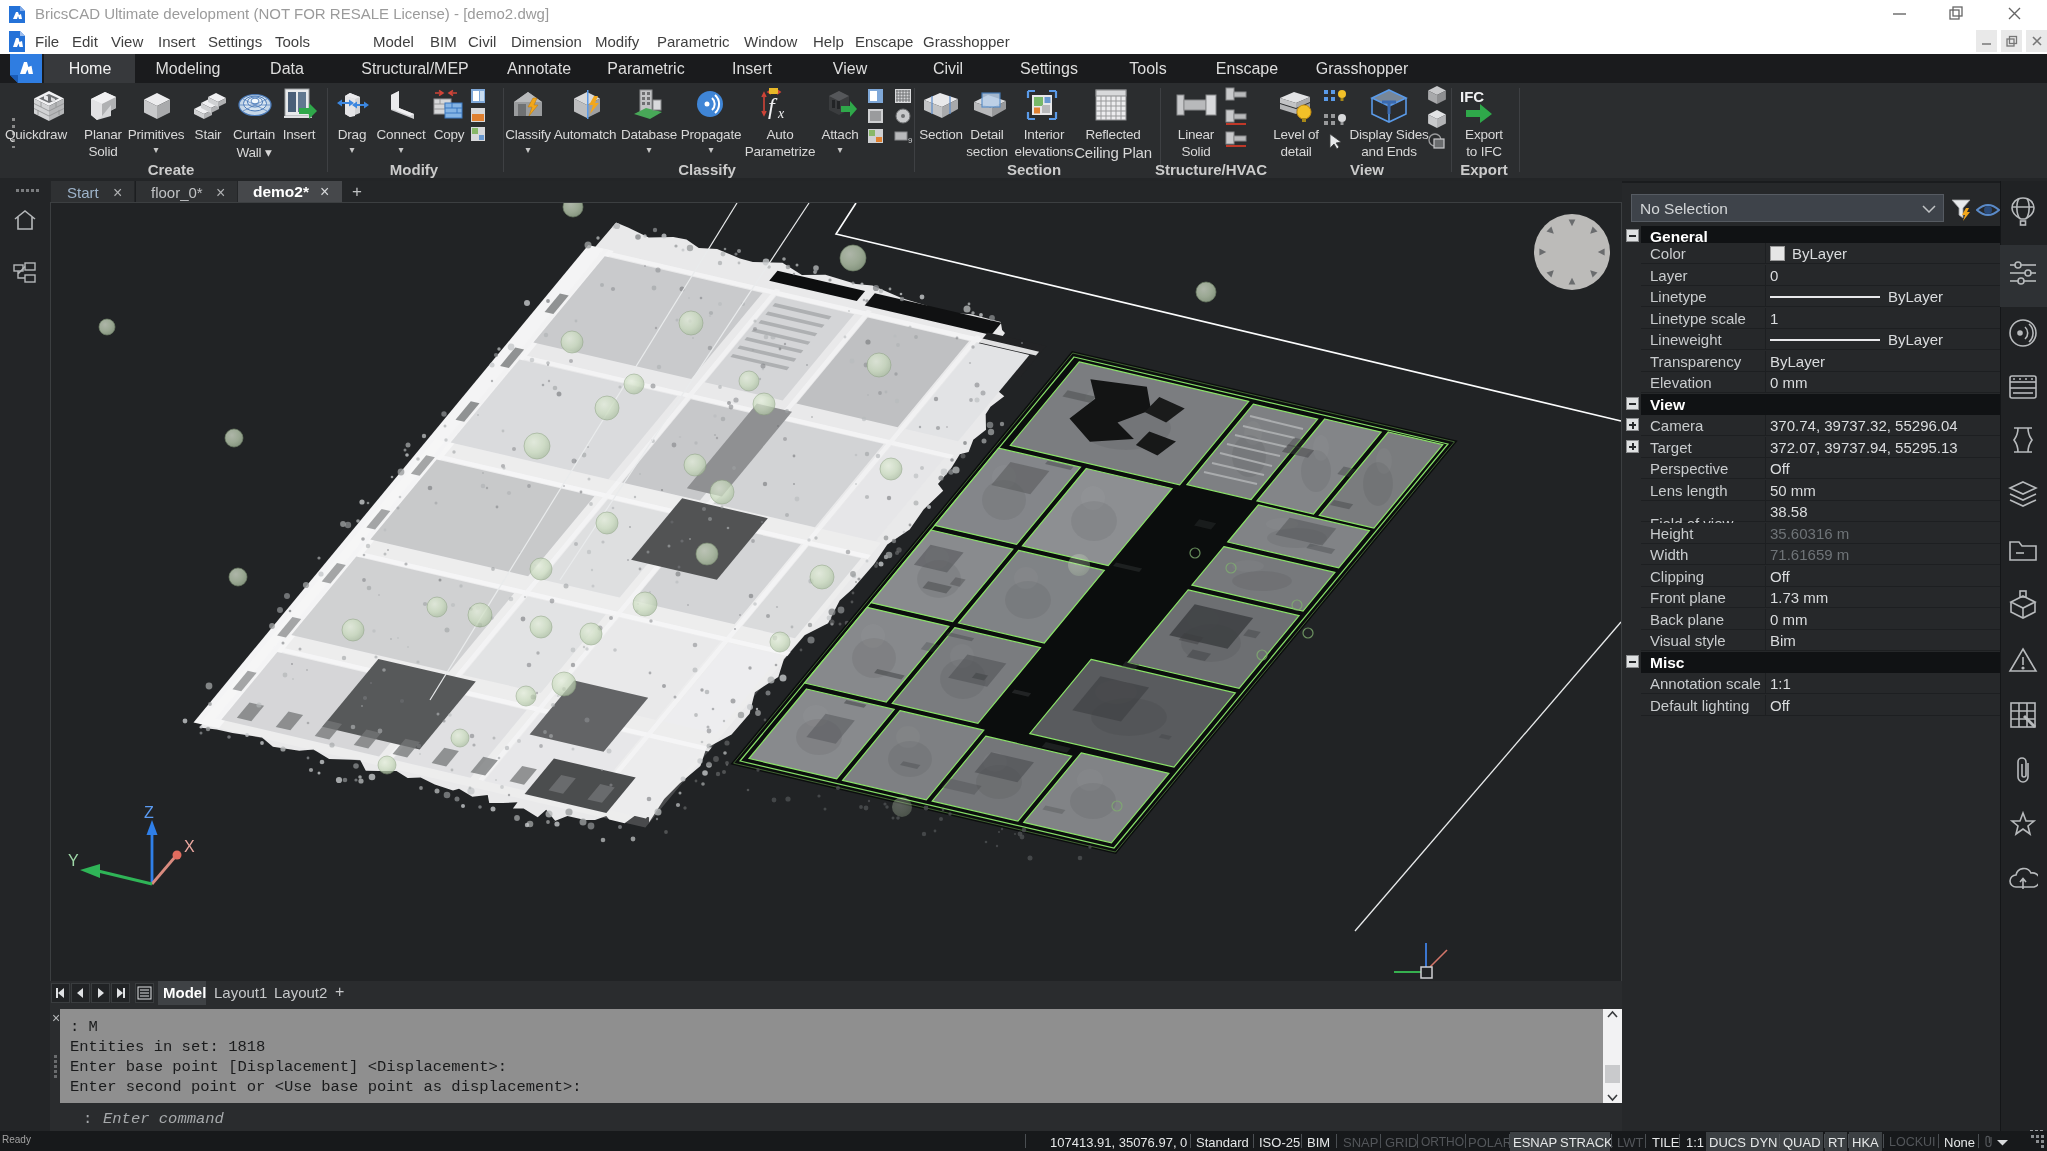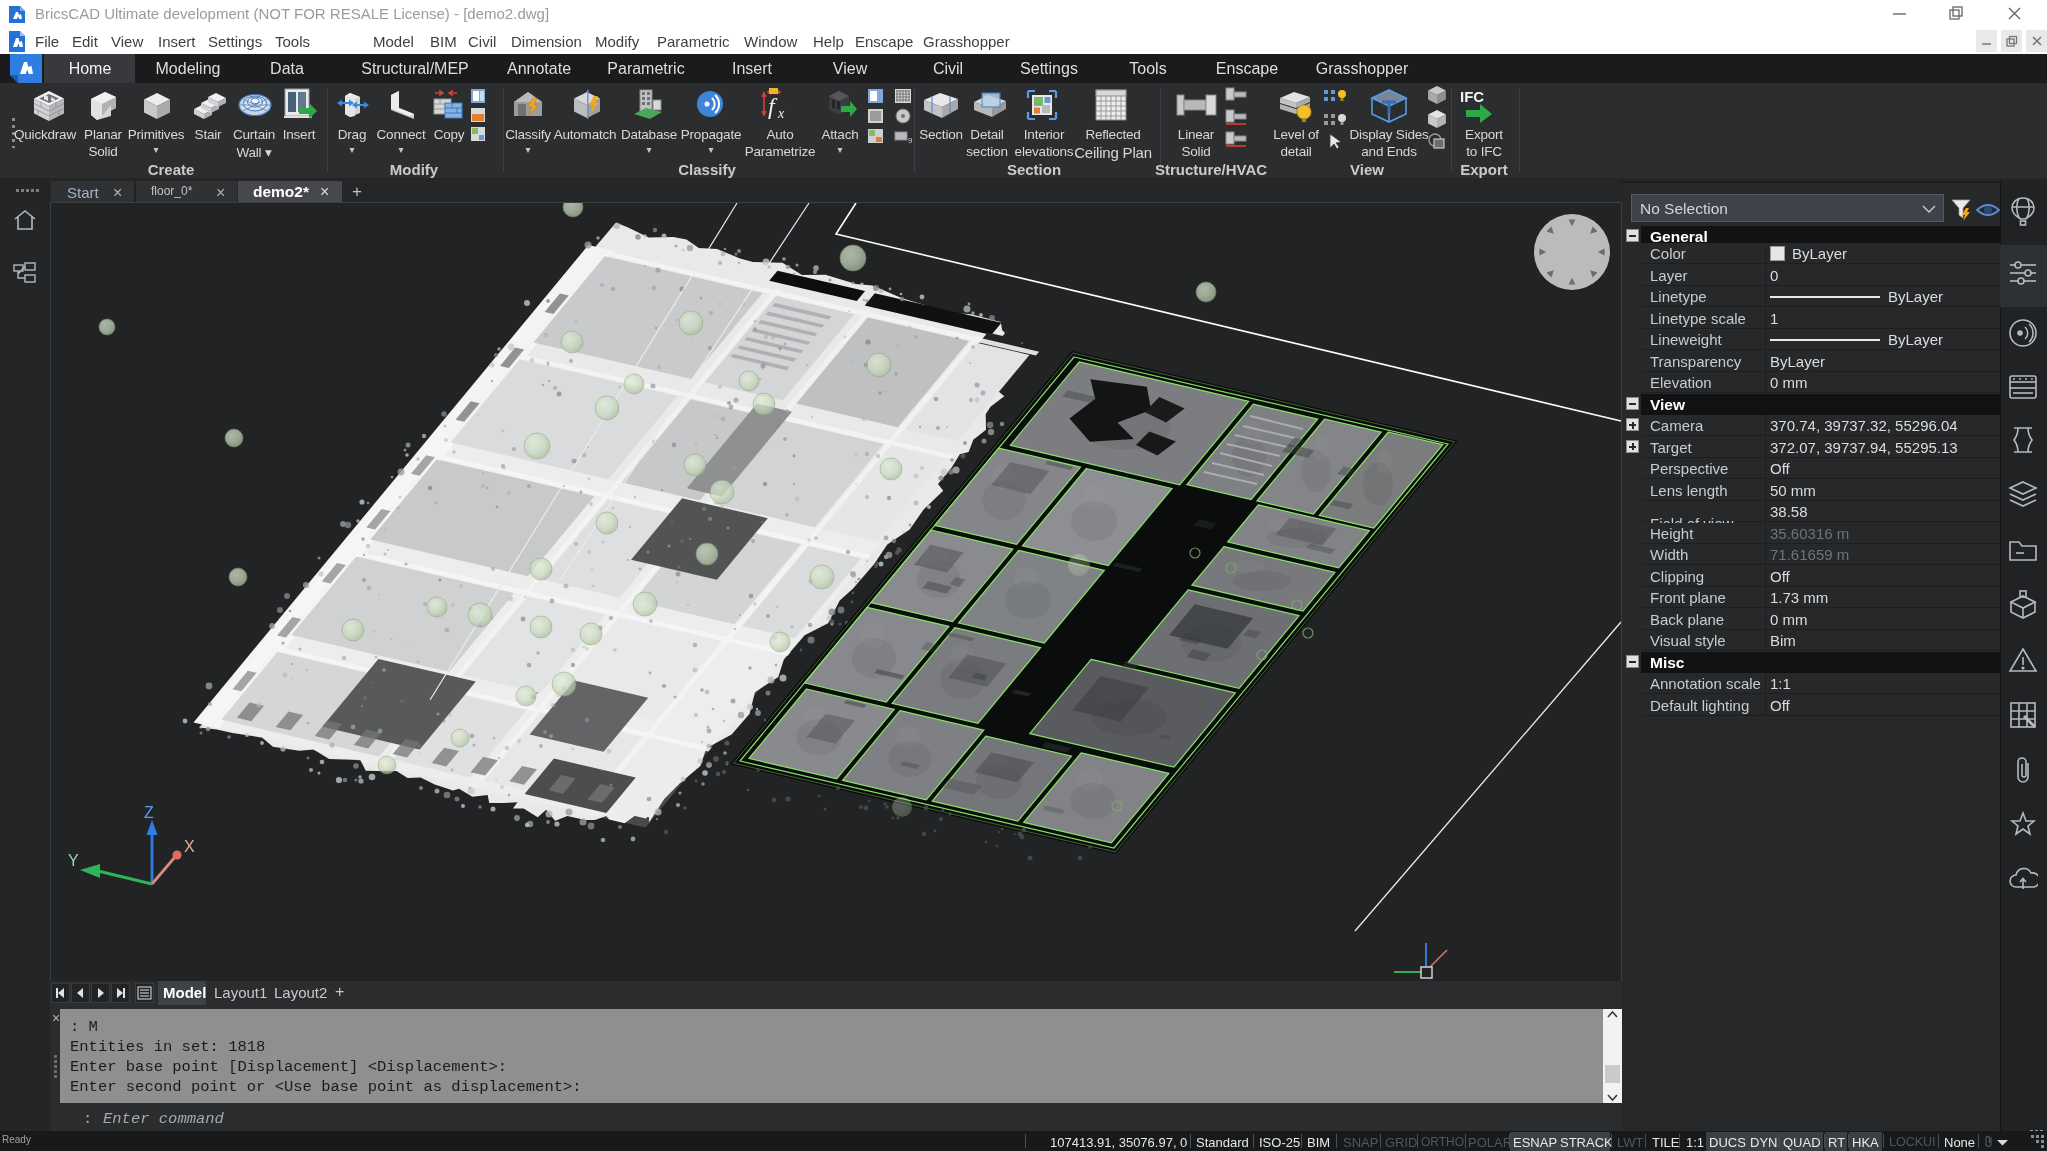--- a/index.html
+++ b/index.html
@@ -344,21 +344,21 @@
     <polygon points="13.0,26.1 21.9,30.5 13.0,35.0 4.1,30.5" fill="#e2e3e5"></polygon>
     <polygon points="4.1,30.5 13.0,35.0 13.0,43.9 4.1,39.5" fill="#c8c9cb"></polygon>
     <polygon points="21.9,30.5 13.0,35.0 13.0,43.9 21.9,39.5" fill="#b2b3b5"></polygon>
     <circle cx="11" cy="56" r="6" fill="none" stroke="#98999b" stroke-width="1.4"></circle>
     <rect x="10" y="55" width="10" height="9" fill="#6a6c6e" stroke="#c8c9cb" stroke-width="1.2"></rect>
   </svg>
 <svg style="position:absolute;left:1458px;top:88px" width="48" height="36" viewBox="0 0 48 36">
     <text x="2" y="14" font-size="15" font-weight="bold" fill="#f0f0f2">IFC</text>
     <polygon points="8,22 22,22 22,16 34,26 22,35 22,29 8,29" fill="#2fa84a"></polygon>
   </svg>
-<div style="position:absolute;left:45px;top:127px;color:#d8d8d8;font-size:13.5px;font-weight:normal;white-space:nowrap;transform:translateX(-50%);text-align:left;letter-spacing:-0.2px">Quickdraw</div>
+<div style="position:absolute;left:36px;top:127px;color:#d8d8d8;font-size:13.5px;font-weight:normal;white-space:nowrap;transform:translateX(-50%);text-align:left;letter-spacing:-0.2px">Quickdraw</div>
 <div style="position:absolute;left:103px;top:127px;color:#d8d8d8;font-size:13.5px;font-weight:normal;white-space:nowrap;transform:translateX(-50%);text-align:center;letter-spacing:-0.2px">Planar</div>
 <div style="position:absolute;left:103px;top:144px;color:#d8d8d8;font-size:13.5px;font-weight:normal;white-space:nowrap;transform:translateX(-50%);text-align:center;letter-spacing:-0.2px">Solid</div>
 <div style="position:absolute;left:156px;top:127px;color:#d8d8d8;font-size:13.5px;font-weight:normal;white-space:nowrap;transform:translateX(-50%);text-align:center;letter-spacing:-0.2px">Primitives</div>
 <div style="position:absolute;left:156px;top:144px;color:#c8c8c8;font-size:10px;font-weight:normal;white-space:nowrap;transform:translateX(-50%)">▾</div>
 <div style="position:absolute;left:208px;top:127px;color:#d8d8d8;font-size:13.5px;font-weight:normal;white-space:nowrap;transform:translateX(-50%);text-align:center;letter-spacing:-0.2px">Stair</div>
 <div style="position:absolute;left:254px;top:127px;color:#d8d8d8;font-size:13.5px;font-weight:normal;white-space:nowrap;transform:translateX(-50%);text-align:center;letter-spacing:-0.2px">Curtain</div>
 <div style="position:absolute;left:254px;top:144px;color:#d8d8d8;font-size:13.5px;font-weight:normal;white-space:nowrap;transform:translateX(-50%);text-align:center;letter-spacing:-0.2px">Wall ▾</div>
 <div style="position:absolute;left:299px;top:127px;color:#d8d8d8;font-size:13.5px;font-weight:normal;white-space:nowrap;transform:translateX(-50%);text-align:center;letter-spacing:-0.2px">Insert</div>
 <div style="position:absolute;left:352px;top:127px;color:#d8d8d8;font-size:13.5px;font-weight:normal;white-space:nowrap;transform:translateX(-50%);text-align:center;letter-spacing:-0.2px">Drag</div>
 <div style="position:absolute;left:352px;top:144px;color:#c8c8c8;font-size:10px;font-weight:normal;white-space:nowrap;transform:translateX(-50%)">▾</div>
@@ -404,21 +404,21 @@
     <rect x="0" y="0" width="3" height="3" fill="#5a5c5e"></rect>
     <rect x="5" y="0" width="3" height="3" fill="#5a5c5e"></rect>
     <rect x="10" y="0" width="3" height="3" fill="#5a5c5e"></rect>
     <rect x="15" y="0" width="3" height="3" fill="#5a5c5e"></rect>
     <rect x="20" y="0" width="3" height="3" fill="#5a5c5e"></rect>
   </svg>
 <div style="position:absolute;left:51px;top:181px;width:83px;height:21px;background:#2f3133;"></div>
 <div style="position:absolute;left:67px;top:184px;color:#9db3ca;font-size:15px;font-weight:normal;white-space:nowrap;">Start</div>
 <div style="position:absolute;left:113px;top:184px;color:#b0b2b4;font-size:16px;font-weight:normal;white-space:nowrap;">×</div>
 <div style="position:absolute;left:135px;top:181px;width:102px;height:21px;background:#2f3133;border-left:1px solid #1c1e20"></div>
-<div style="position:absolute;left:151px;top:184px;color:#c0c2c4;font-size:12px;font-weight:normal;white-space:nowrap;">floor_0*</div>
+<div style="position:absolute;left:151px;top:184px;color:#c0c2c4;font-size:15px;font-weight:normal;white-space:nowrap;">floor_0*</div>
 <div style="position:absolute;left:216px;top:184px;color:#b0b2b4;font-size:16px;font-weight:normal;white-space:nowrap;">×</div>
 <div style="position:absolute;left:238px;top:181px;width:104px;height:21px;background:#46484b;"></div>
 <div style="position:absolute;left:253px;top:183px;color:#ffffff;font-size:15.5px;font-weight:bold;white-space:nowrap;">demo2*</div>
 <div style="position:absolute;left:320px;top:183px;color:#d8dadc;font-size:16px;font-weight:normal;white-space:nowrap;">×</div>
 <div style="position:absolute;left:352px;top:182px;color:#c0c2c4;font-size:17px;font-weight:normal;white-space:nowrap;">+</div>
 <div style="position:absolute;left:0px;top:202px;width:50px;height:949px;background:#232527;"></div>
 <svg style="position:absolute;left:13px;top:209px" width="24" height="22" viewBox="0 0 24 22">
     <path d="M2,10 L12,2 L22,10 M5,8 L5,20 L19,20 L19,8" stroke="#b4b7b9" stroke-width="1.6" fill="none"></path>
   </svg>
 <svg style="position:absolute;left:13px;top:262px" width="24" height="22" viewBox="0 0 24 22">

